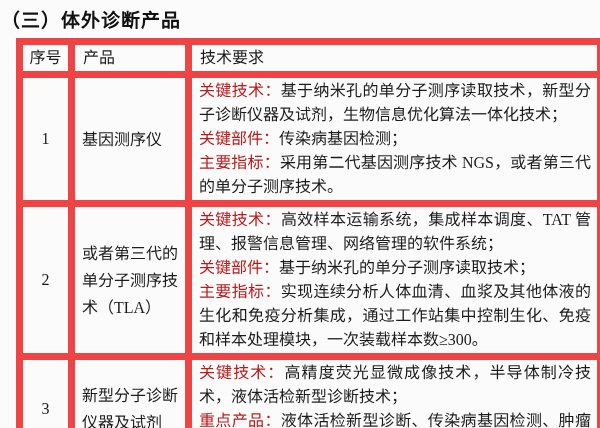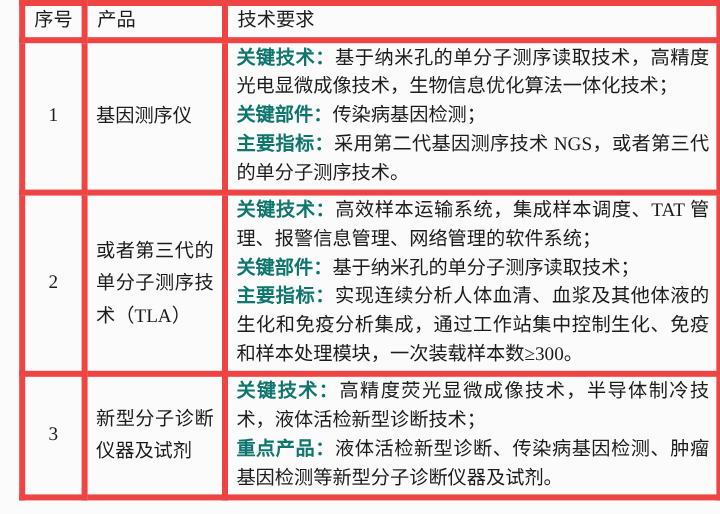--- a/index.html
+++ b/index.html
@@ -21,21 +21,21 @@
     color: #111;
   }
   table.products {
     border-collapse: collapse;
     table-layout: fixed;
     margin-left: 16px;
     width: 581px;
     font-size: 16px;
   }
   .products th, .products td {
-    border: 5px solid #ef4444;
+    border: 7px solid #ef4444;
     vertical-align: middle;
     font-weight: normal;
   }
   .products thead th {
     height: 26px;
     text-align: left;
     padding: 0 13px 0 8px;
     line-height: 26px;
   }
   .products thead th.col-no { text-align: center; padding: 0; }
@@ -51,50 +51,51 @@
   td.cell-req {
     padding: 1px 6px 1px 7px;
     vertical-align: top;
   }
   .req-item {
     margin: 0;
     line-height: 24px;
     text-align: justify;
     text-justify: inter-ideograph;
   }
-  .req-label { font-weight: bold; color: #0f766e; }
+  .req-label { font-weight: normal; color: #b91c1c; }
   tr.r1 td.cell-req { height: 119px; }
   tr.r2 td.cell-req { height: 145px; }
   tr.r3 td.cell-req { height: 95px; }
 </style>
 </head>
 <body>
 
 <div class="page">
 
+  <h2 class="doc-title">（三）体外诊断产品</h2>
 
   <table class="products">
     <colgroup>
       <col style="width:52px">
       <col style="width:117px">
       <col style="width:412px">
     </colgroup>
     <thead>
       <tr>
         <th class="col-no">序号</th>
         <th>产品</th>
         <th>技术要求</th>
       </tr>
     </thead>
     <tbody>
       <tr class="r1">
         <td class="cell-no">1</td>
         <td class="cell-product">基因测序仪</td>
         <td class="cell-req">
-          <p class="req-item"><b class="req-label">关键技术：</b><span>基于纳米孔的单分子测序读取技术，高精度光电显微成像技术，生物信息优化算法一体化技术；</span></p>
+          <p class="req-item"><b class="req-label">关键技术：</b><span>基于纳米孔的单分子测序读取技术，新型分子诊断仪器及试剂，生物信息优化算法一体化技术；</span></p>
           <p class="req-item"><b class="req-label">关键部件：</b><span>传染病基因检测；</span></p>
           <p class="req-item"><b class="req-label">主要指标：</b><span>采用第二代基因测序技术 NGS，或者第三代的单分子测序技术。</span></p>
         </td>
       </tr>
       <tr class="r2">
         <td class="cell-no">2</td>
         <td class="cell-product">或者第三代的单分子测序技术（TLA）</td>
         <td class="cell-req">
           <p class="req-item"><b class="req-label">关键技术：</b><span>高效样本运输系统，集成样本调度、TAT 管理、报警信息管理、网络管理的软件系统；</span></p>
           <p class="req-item"><b class="req-label">关键部件：</b><span>基于纳米孔的单分子测序读取技术；</span></p>

